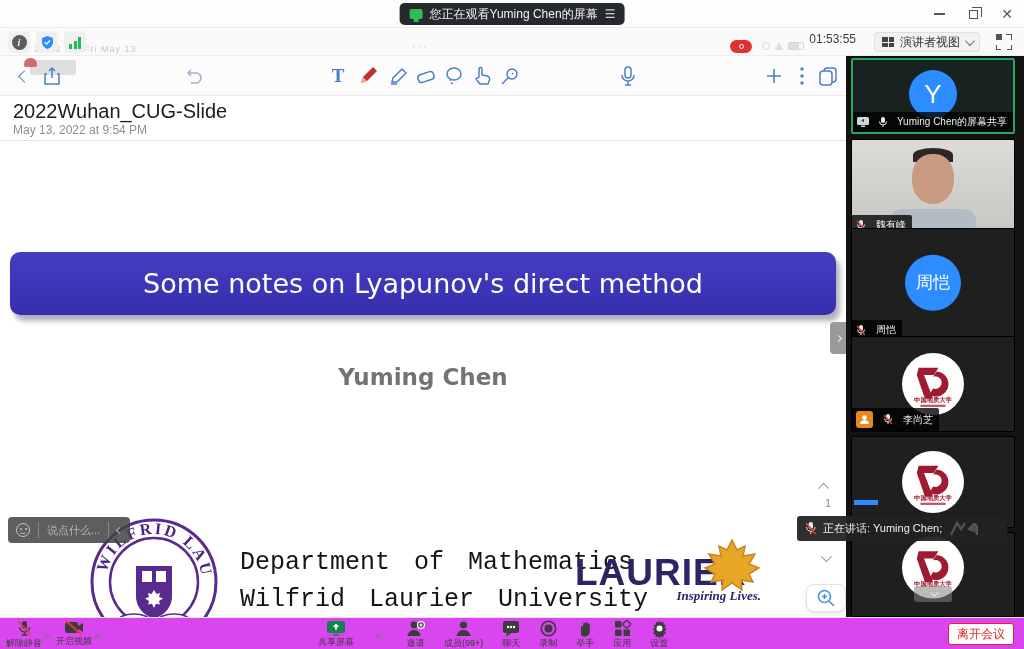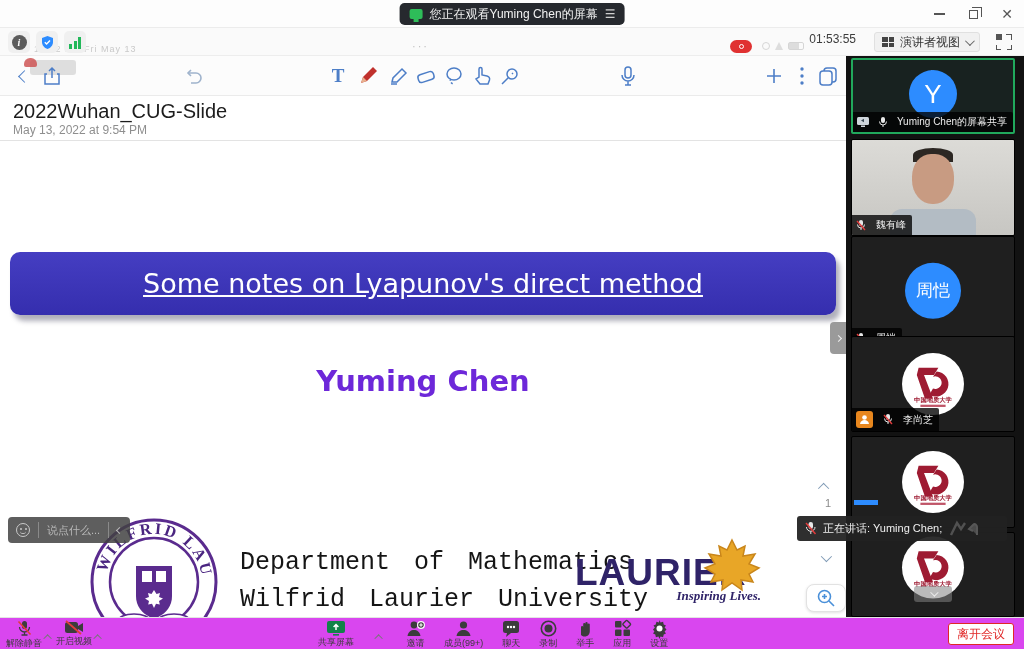--- a/index.html
+++ b/index.html
@@ -63,23 +63,23 @@
   .red-cloud { position:absolute; left:24px; top:2px; width:13px; height:9px; background:#cc4b4b; border-radius:6px 6px 2px 2px; opacity:.8; }
   .ttext { font-size:19px; font-weight:bold; color:#4d7ec7; font-family:"Liberation Serif",serif; }
   .doc-header { position:absolute; top:41px; left:0; width:846px; height:44px; border-bottom:1px solid #e3e3e3; background:#fff; }
   .doc-title { position:absolute; left:13px; top:3px; font-size:20px; color:#1c1c1c; }
   .doc-date { position:absolute; left:13px; top:26px; font-size:12px; color:#8e8e8e; }
 
   
   .banner { position:absolute; left:10px; top:196px; width:826px; height:63px; border-radius:10px;
     background:linear-gradient(#453ec2,#352eae); box-shadow:4px 6px 5px rgba(30,30,60,.35);
     display:flex; align-items:center; justify-content:center; }
-  .banner span { color:#fff; font-size:27px; font-family:"DejaVu Sans",sans-serif;text-decoration:underline; }
+  .banner span { color:#fff; font-size:27px; font-family:"DejaVu Sans",sans-serif; }
   .author { position:absolute; left:0; top:308px; width:846px; text-align:center;
-    font-size:29px; font-weight:bold; color:#6d28d9; font-family:"DejaVu Sans",sans-serif; }
+    font-size:23px; font-weight:bold; color:#737373; font-family:"DejaVu Sans",sans-serif; }
   .dept { position:absolute; left:240px; top:488px; font-size:25px; color:#151515;
     font-family:Liberation Mono, monospace; word-spacing:9px; line-height:37px; }
   .crest { position:absolute; left:90px; top:462px; width:128px; height:128px; }
   .laurier { position:absolute; left:575px; top:496px; width:200px; }
   .laurier .word { font-size:37px; font-weight:bold; color:#2f2368; letter-spacing:1px; font-family:"Liberation Sans",sans-serif; }
   .laurier .tag { position:absolute; right:14px; top:36px; font-size:13px; font-style:italic; font-weight:bold; color:#2f2368; font-family:"Liberation Serif",serif; }
   .leaf { position:absolute; left:128px; top:-14px; }
 
   
   .chatpill { position:absolute; left:8px; top:461px; height:26px; background:rgba(66,66,66,.85);
@@ -382,21 +382,21 @@
       <div class="tile-label">
         <svg width="10" height="11" viewBox="0 0 10 11">
             <rect x="3" y="0" width="4" height="6" rx="2" fill="#e8e8e8"></rect>
             <path d="M1.5 4.5a3.5 3.5 0 0 0 7 0M5 8v2" stroke="#e8e8e8" fill="none"></path>
             <path d="M1 1l8 9" stroke="#e23b3b" stroke-width="1.4"></path>
           </svg>
         <span>魏有峰</span>
       </div>
     </div>
 
-    <div class="tile" style="top:180px;height:113px">
+    <div class="tile" style="top:172px;height:113px">
       <div class="avatar-circ" style="width:56px;height:56px;font-size:17px">周恺</div>
       <div class="tile-label">
         <svg width="10" height="11" viewBox="0 0 10 11">
             <rect x="3" y="0" width="4" height="6" rx="2" fill="#e8e8e8"></rect>
             <path d="M1.5 4.5a3.5 3.5 0 0 0 7 0M5 8v2" stroke="#e8e8e8" fill="none"></path>
             <path d="M1 1l8 9" stroke="#e23b3b" stroke-width="1.4"></path>
           </svg>
         <span>周恺</span>
       </div>
     </div>

